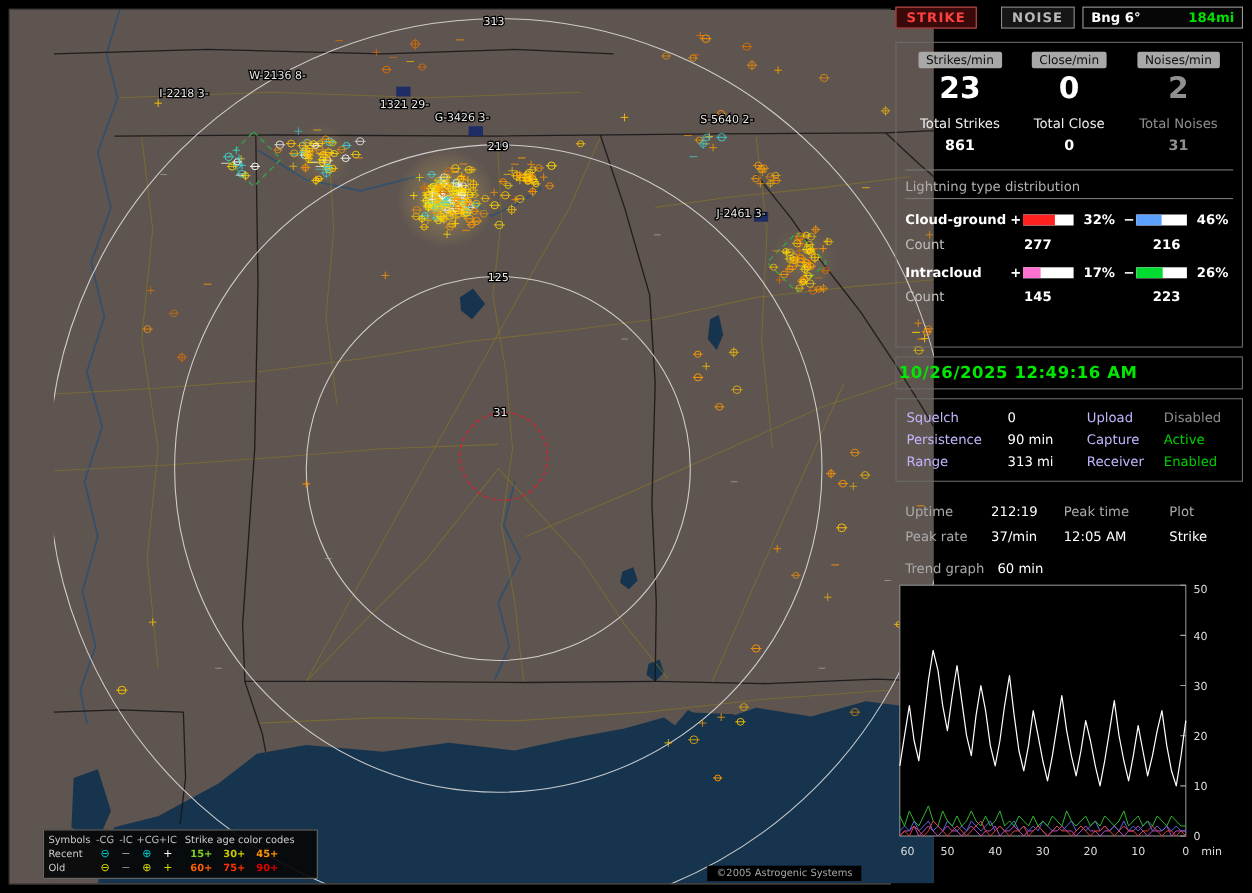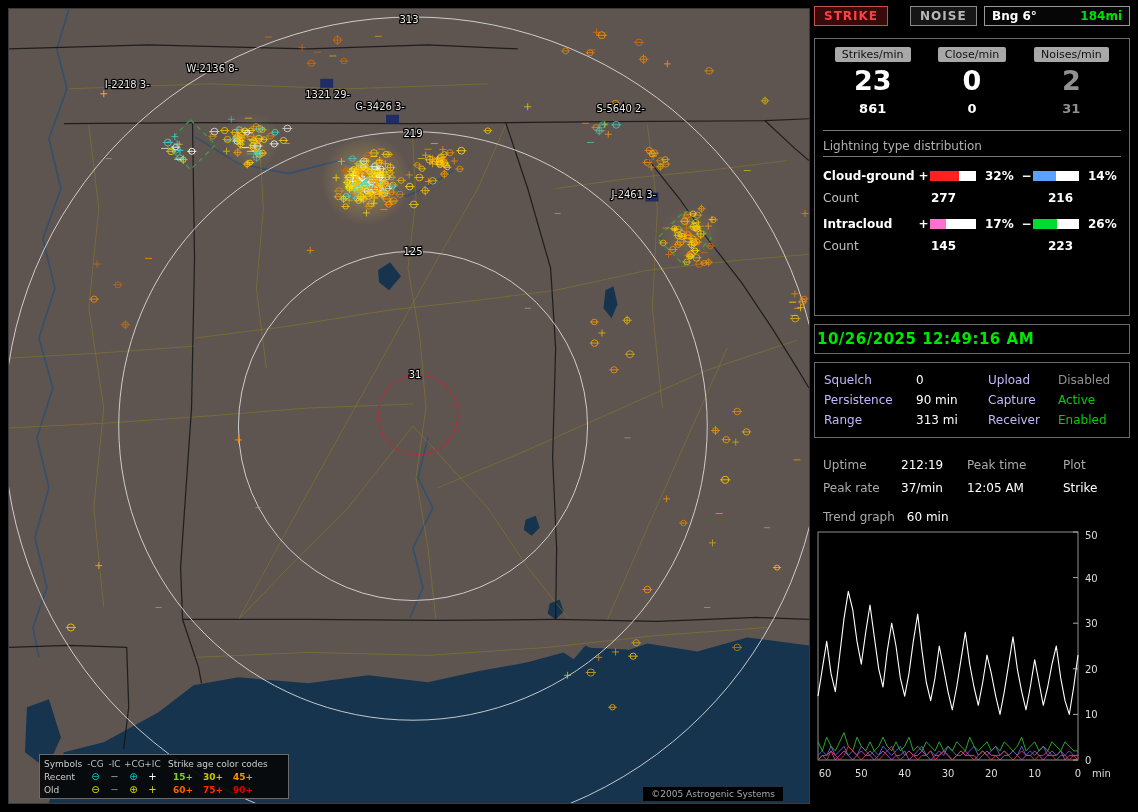--- a/index.html
+++ b/index.html
@@ -1,20 +1,20 @@
 <!DOCTYPE html>
 <html><head>
 <meta charset="utf-8">
 <style>
   * { margin:0; padding:0; box-sizing:border-box; }
   html,body { background:#000; font-family:"DejaVu Sans", sans-serif; }
   .app { position:relative; width:1138px; height:812px; background:#000; overflow:hidden; }
 
   
-  .map-panel { position:absolute; left:8px; top:8px; width:802px; height:796px; background:#5e5450; border:1px solid #3a3a3a; }
+  .map-panel { position:absolute; left:8px; top:8px; width:802px; height:796px; background:#5e5450; border:1px solid #3a3a3a;padding-left:40px; }
   .map-panel svg { display:block; }
 
   .legend { position:absolute; left:4px; bottom:4px; width:250px; background:rgba(8,8,8,.92); border:1px solid #6a6a6a; font-size:9px; color:#ddd; padding:2px 4px; z-index:5;margin-left:26px; }
   .legend-row { display:flex; align-items:center; height:13px; }
   .lg-label { width:42px; color:#ccc; }
   .lg-col { width:19px; text-align:center; color:#bbb; }
   .lg-sym { width:19px; text-align:center; font-size:10px; line-height:10px; }
   .lg-age-title { flex:1; text-align:left; padding-left:6px; color:#ccc; }
   .lg-age { width:30px; text-align:center; font-weight:bold; }
 
@@ -1765,41 +1765,46 @@
         <span><span class="badge">Strikes/min</span></span>
         <span><span class="badge">Close/min</span></span>
         <span><span class="badge">Noises/min</span></span>
       </div>
       <div class="grid3">
         <span class="big-num">23</span>
         <span class="big-num">0</span>
         <span class="big-num dim">2</span>
       </div>
       <div class="grid3">
+        <span class="total-label">Total Strikes</span>
+        <span class="total-label">Total Close</span>
+        <span class="total-label dim">Total Noises</span>
+      </div>
+      <div class="grid3">
         <span class="total-val">861</span>
         <span class="total-val">0</span>
         <span class="total-val dim">31</span>
       </div>
 
       <hr class="panel-hr">
 
       <div class="dist-title">Lightning type distribution</div>
 
       <div class="dist-row">
         <span class="dist-name">Cloud-ground</span>
         <span class="dist-sign">+</span>
         <span class="dist-bar">
             <span class="dist-fill" style="width: 64%; background: rgb(255, 32, 32);"></span>
           </span>
         <span class="dist-pct">32%</span>
         <span class="dist-sign">−</span>
         <span class="dist-bar">
             <span class="dist-fill" style="width: 50%; background: rgb(90, 160, 255);"></span>
           </span>
-        <span class="dist-pct">14%</span>
+        <span class="dist-pct">46%</span>
       </div>
       <div class="dist-count">
         <span class="cl">Count</span>
         <span class="cv">277</span>
         <span class="cv">216</span>
       </div>
 
       <div class="dist-row">
         <span class="dist-name">Intracloud</span>
         <span class="dist-sign">+</span>

